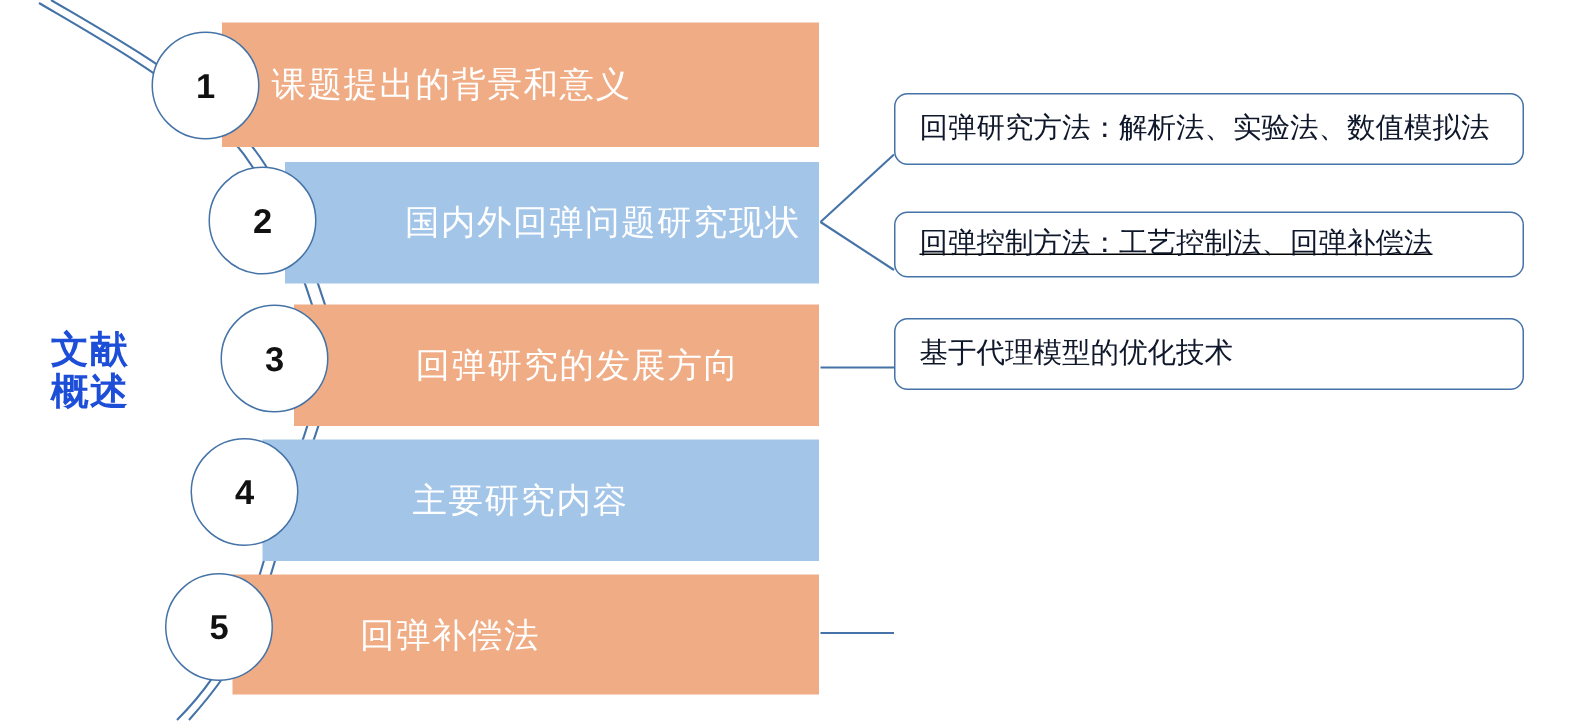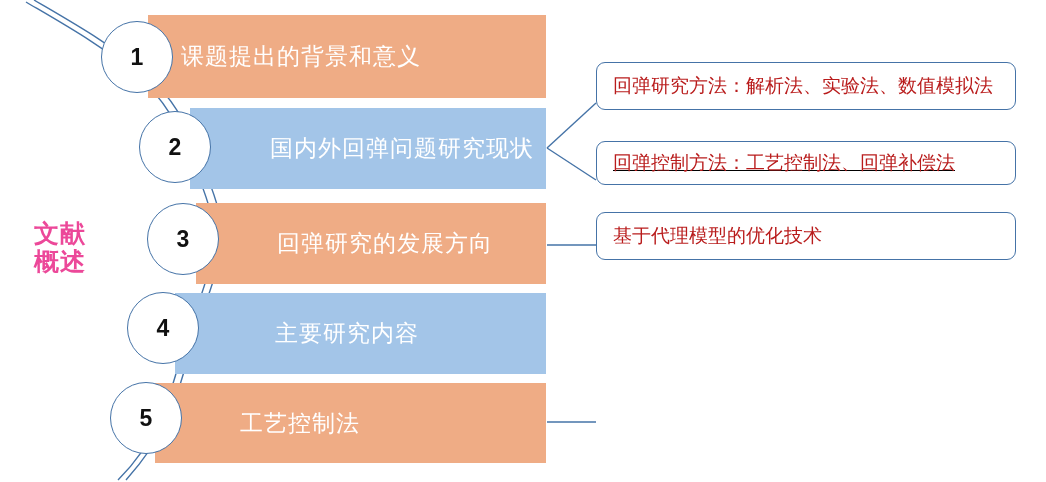--- a/index.html
+++ b/index.html
@@ -16,21 +16,21 @@
 
   
   .side-label{
     position:absolute;
     left:14px;top:219px;
     width:92px;
     text-align:center;
     font-size:25px;
     font-weight:bold;
     line-height:1.12;
-    color:#ec4899;
+    color:#1d4ed8;
     letter-spacing:1px;
     white-space:pre-line;
   }
 
   
   .bar{
     position:absolute;
     display:flex;
     align-items:center;
     box-sizing:border-box;
@@ -67,21 +67,21 @@
     position:absolute;
     box-sizing:border-box;
     background:#ffffff;
     border:1.3px solid #4573A7;
     border-radius:9px;
     display:flex;
     align-items:center;
   }
   .callout .callout-text{
     font-size:19px;
-    color:#b91c1c;
+    color:#0f172a;
     line-height:1.2;
     white-space:nowrap;
     padding-left:16px;
   }
 </style>
 </head>
 <body>
 
 <div id="stage">
 
@@ -129,21 +129,21 @@
 
   <div class="bar" style="left:190px;top:108px;width:356px;height:81px;background:#A3C5E8;">
     <span class="bar-label" style="margin-left:80px;">国内外回弹问题研究现状</span>
   </div>
 
   <div class="bar" style="left:175px;top:293px;width:371px;height:81px;background:#A3C5E8;">
     <span class="bar-label" style="margin-left:100px;">主要研究内容</span>
   </div>
 
   <div class="bar" style="left:155px;top:383px;width:391px;height:80px;background:#EFAC85;">
-    <span class="bar-label" style="margin-left:85px;">工艺控制法</span>
+    <span class="bar-label" style="margin-left:85px;">回弹补偿法</span>
   </div>
 
   <div class="circle" style="left:101px;top:21px;">
     <span class="num">1</span>
   </div>
 
   <div class="circle" style="left:139px;top:111px;">
     <span class="num">2</span>
   </div>
 

